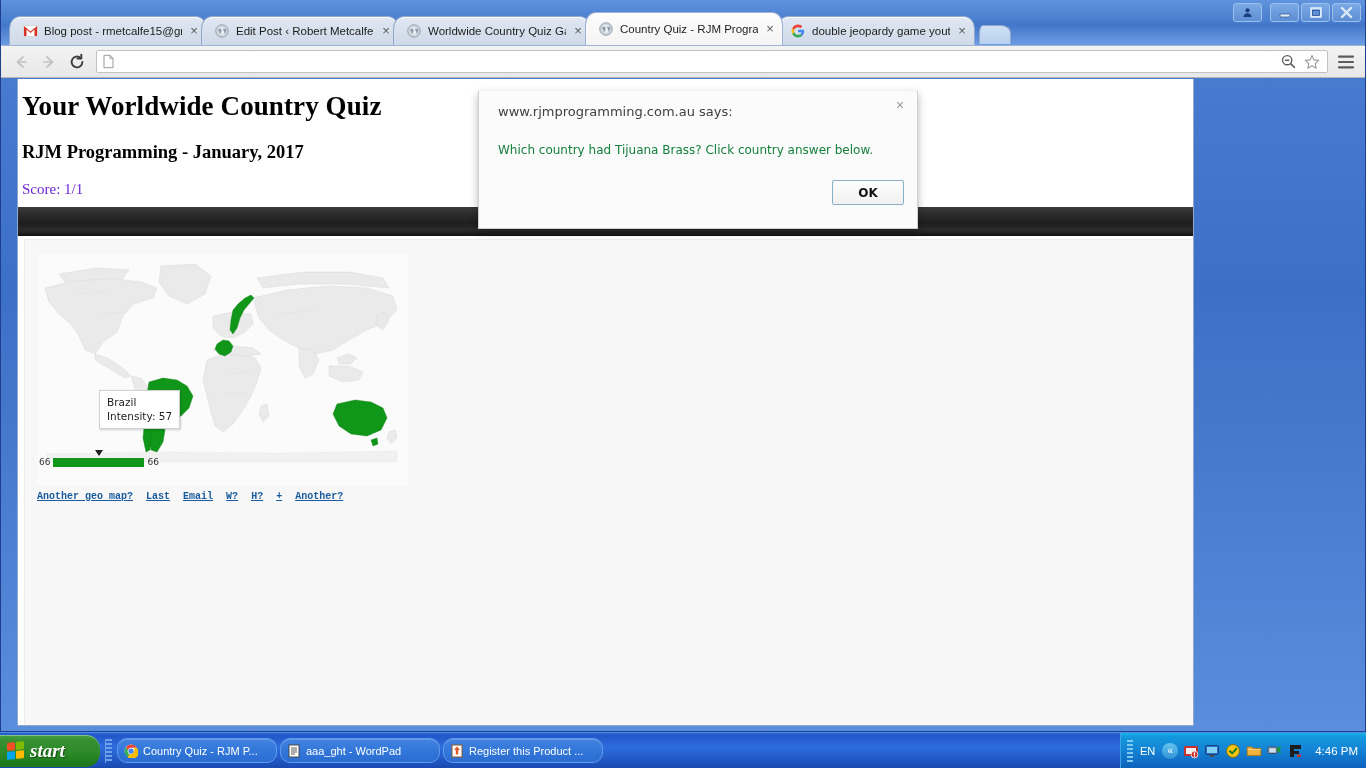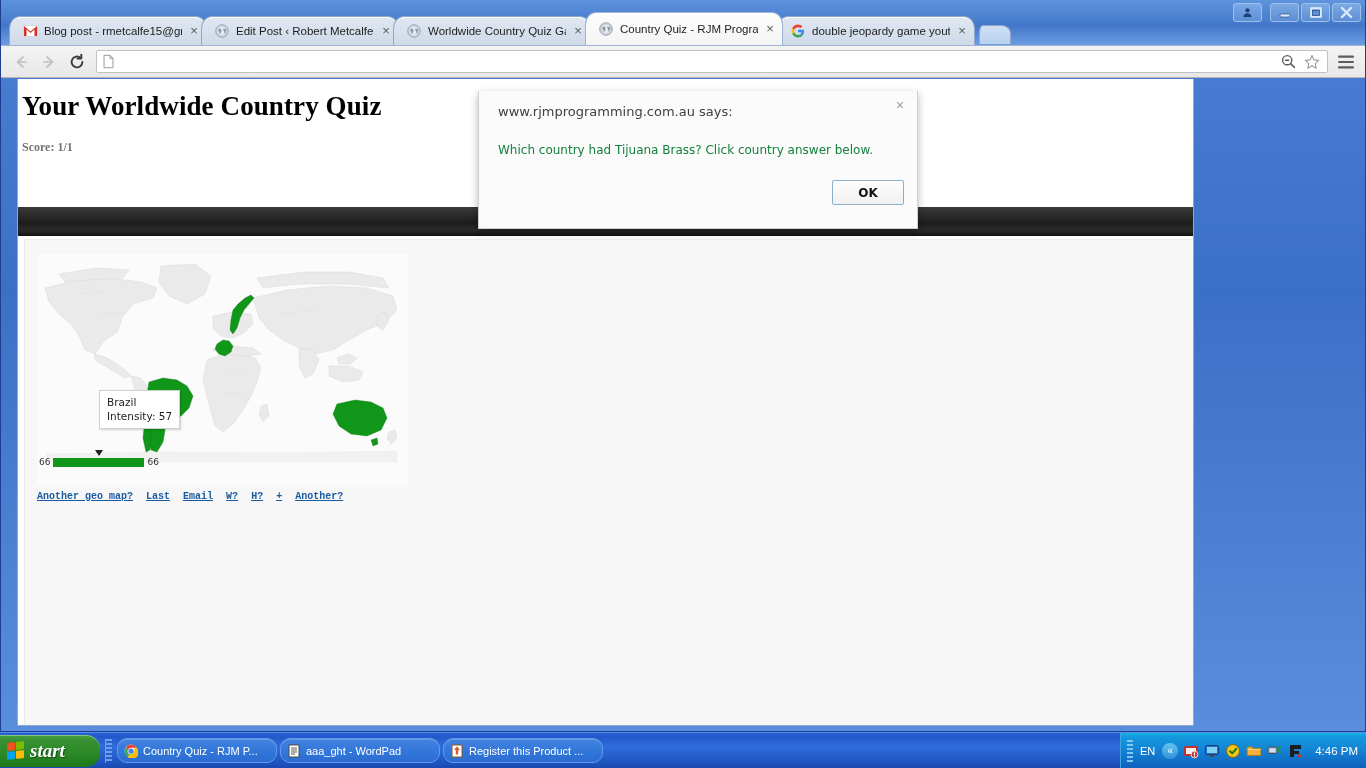--- a/index.html
+++ b/index.html
@@ -146,21 +146,21 @@
     font-size: 27px; font-weight: bold; color: #000;
     margin: 12px 0 0 4px; letter-spacing: .1px;
   }
   #h3 {
     font-family: "Liberation Serif", serif;
     font-size: 18.5px; font-weight: bold; color: #000;
     margin: 20px 0 0 4px;
   }
   #score {
     font-family: "Liberation Serif", serif;
-    font-size: 12px; font-weight: bold; color: #737373;
+    font-size: 15px; font-weight: normal; color: #6d28d9;
     margin: 18px 0 0 4px;
   }
   #blackbar {
     position: absolute; left: 0; top: 116px; width: 100%; height: 29px;
     background: linear-gradient(to bottom, #3a3a3a 0%, #1d1d1d 55%, #2b2b2b 80%, #121212 100%);
   }
   #blackbar-text {
     position: absolute; left: 0; right: 0; top: 13px;
     text-align: center; color: #2e2e2e; font-size: 10px;
     letter-spacing: 6px;
@@ -471,20 +471,21 @@
             <rect y="5.9" width="16" height="2.2" rx="1" fill="#5c5c5c"></rect>
             <rect y="11.2" width="16" height="2.2" rx="1" fill="#5c5c5c"></rect>
           </svg>
       </div>
     </div>
 
     <div id="viewport">
       <div id="page">
 
         <h1 id="h1">Your Worldwide Country Quiz</h1>
+        <h3 id="h3">RJM Programming - January, 2017</h3>
         <div id="score">Score: 1/1</div>
 
         <div id="blackbar">
           <div id="blackbar-text"></div>
         </div>
 
         <div id="content-panel">
 
           <div id="geochart">
             <svg id="geo-svg" width="371" height="210" viewBox="0 0 371 210">

